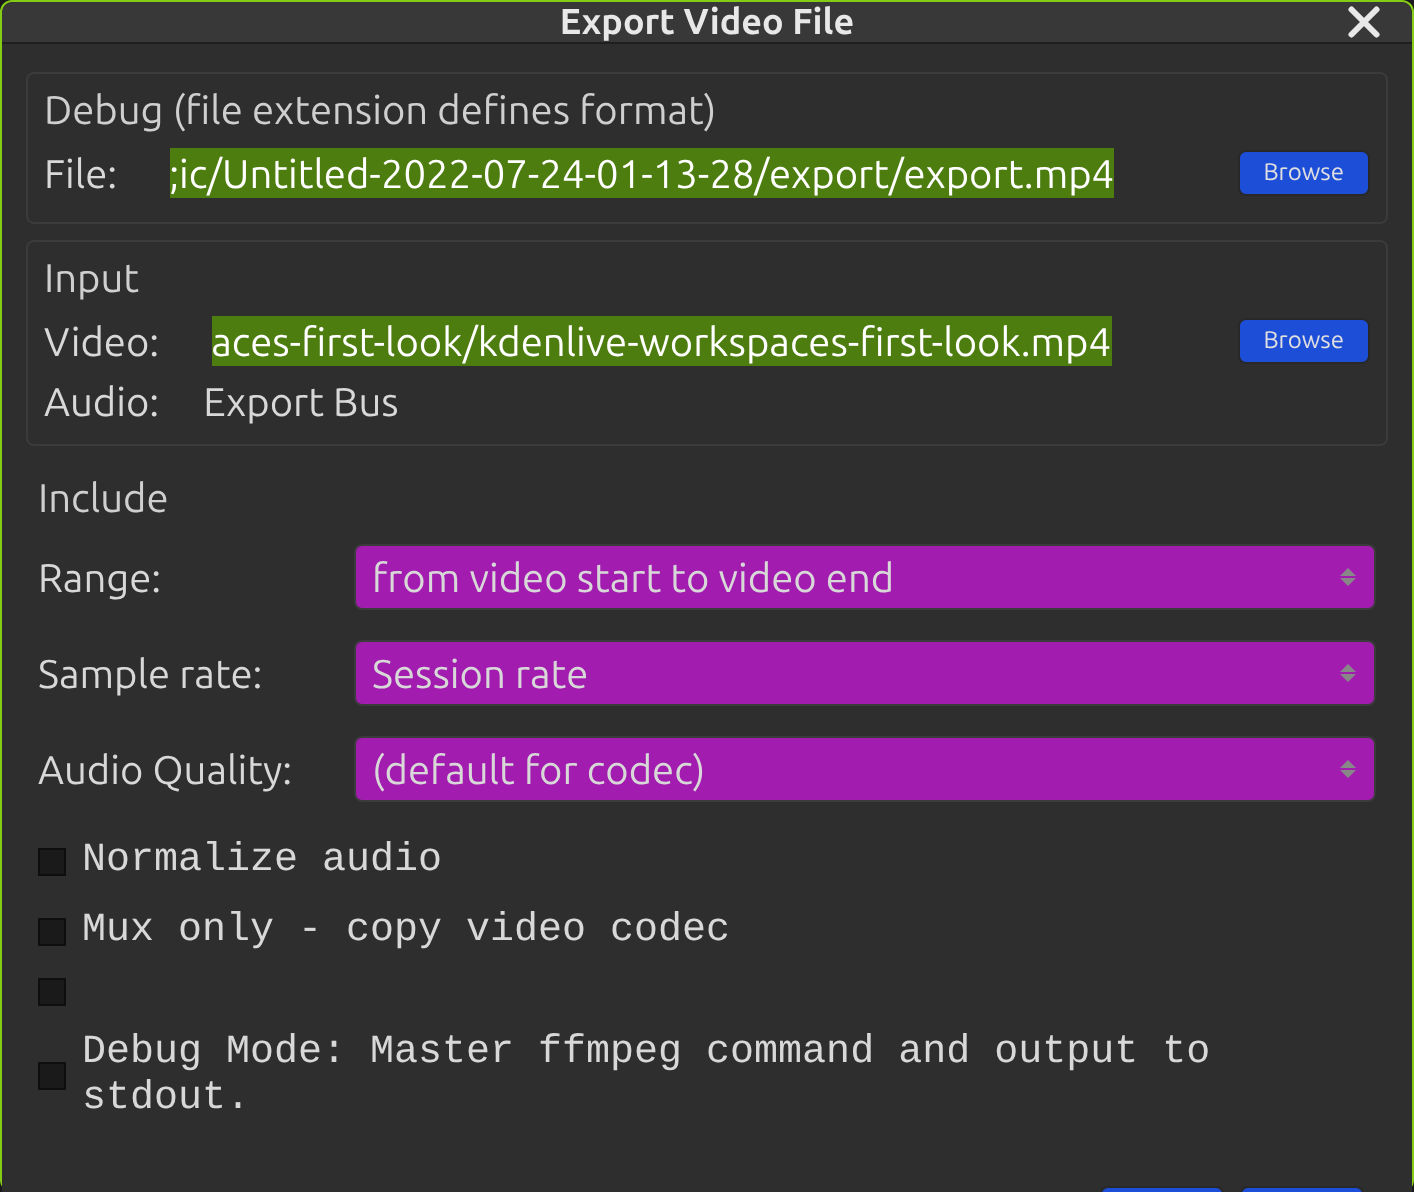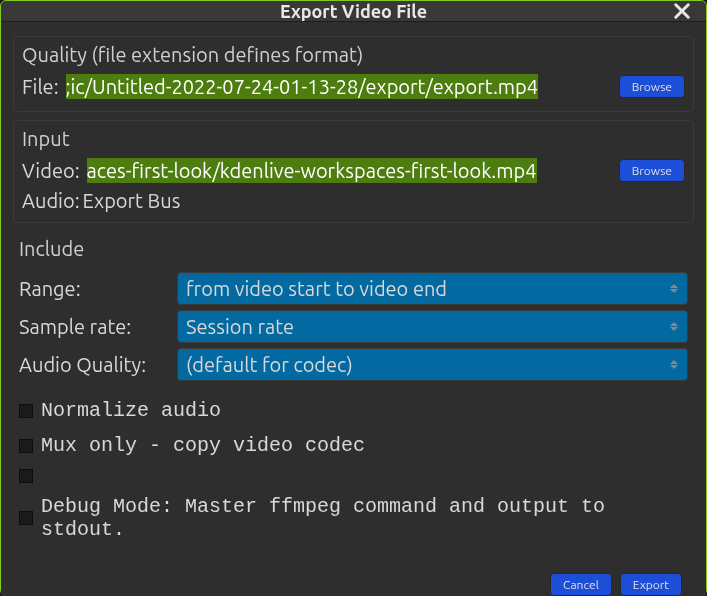--- a/index.html
+++ b/index.html
@@ -61,21 +61,21 @@
   background: #2e2e2e;
 }
 .group-title {
   color: #cfcfcf;
   font-size: 20px;
   margin-bottom: 4px;
 }
 .row {
   display: flex;
   align-items: center;
-  gap: 3px;
+  gap: 22px;
   padding: 2px 0;
 }
 .label {
   color: #d8d8d8;
   font-size: 20px;
   white-space: nowrap;
 }
 .field {
   flex: 1;
   background: #2e2e2e;
@@ -106,28 +106,28 @@
 }
 .settings-title {
   color: #cfcfcf;
   font-size: 20px;
   margin-top: 6px;
   padding-left: 6px;
 }
 .settings-grid {
   display: grid;
   grid-template-columns: 150px 1fr;
-  gap: 5px 8px;
+  gap: 15px 8px;
   padding: 4px 6px;
   align-items: center;
 }
 .settings-grid .label { font-size: 20px; }
 .select {
   position: relative;
-  background: #0369a1;
+  background: #a21caf;
   border: 1px solid #3b3b3b;
   border-radius: 4px;
   padding: 4px 28px 4px 8px;
   color: #d8d8d8;
   font-size: 20px;
   cursor: pointer;
   min-height: 32px;
   display: flex;
   align-items: center;
 }
@@ -192,21 +192,21 @@
     <span class="close">
       <svg viewBox="0 0 16 16">
           <path d="M3 3 L13 13 M13 3 L3 13" stroke="#e8e8e8" stroke-width="2.4" stroke-linecap="round"></path>
         </svg>
     </span>
   </div>
 
   <div class="content">
 
     <div class="group">
-      <div class="group-title">Quality (file extension defines format)</div>
+      <div class="group-title">Debug (file extension defines format)</div>
       <div class="row">
         <span class="label">File:</span>
         <div class="field">
           <span class="sel">;ic/Untitled-2022-07-24-01-13-28/export/export.mp4</span>
         </div>
         <button class="btn">Browse</button>
       </div>
     </div>
 
     <div class="group">

